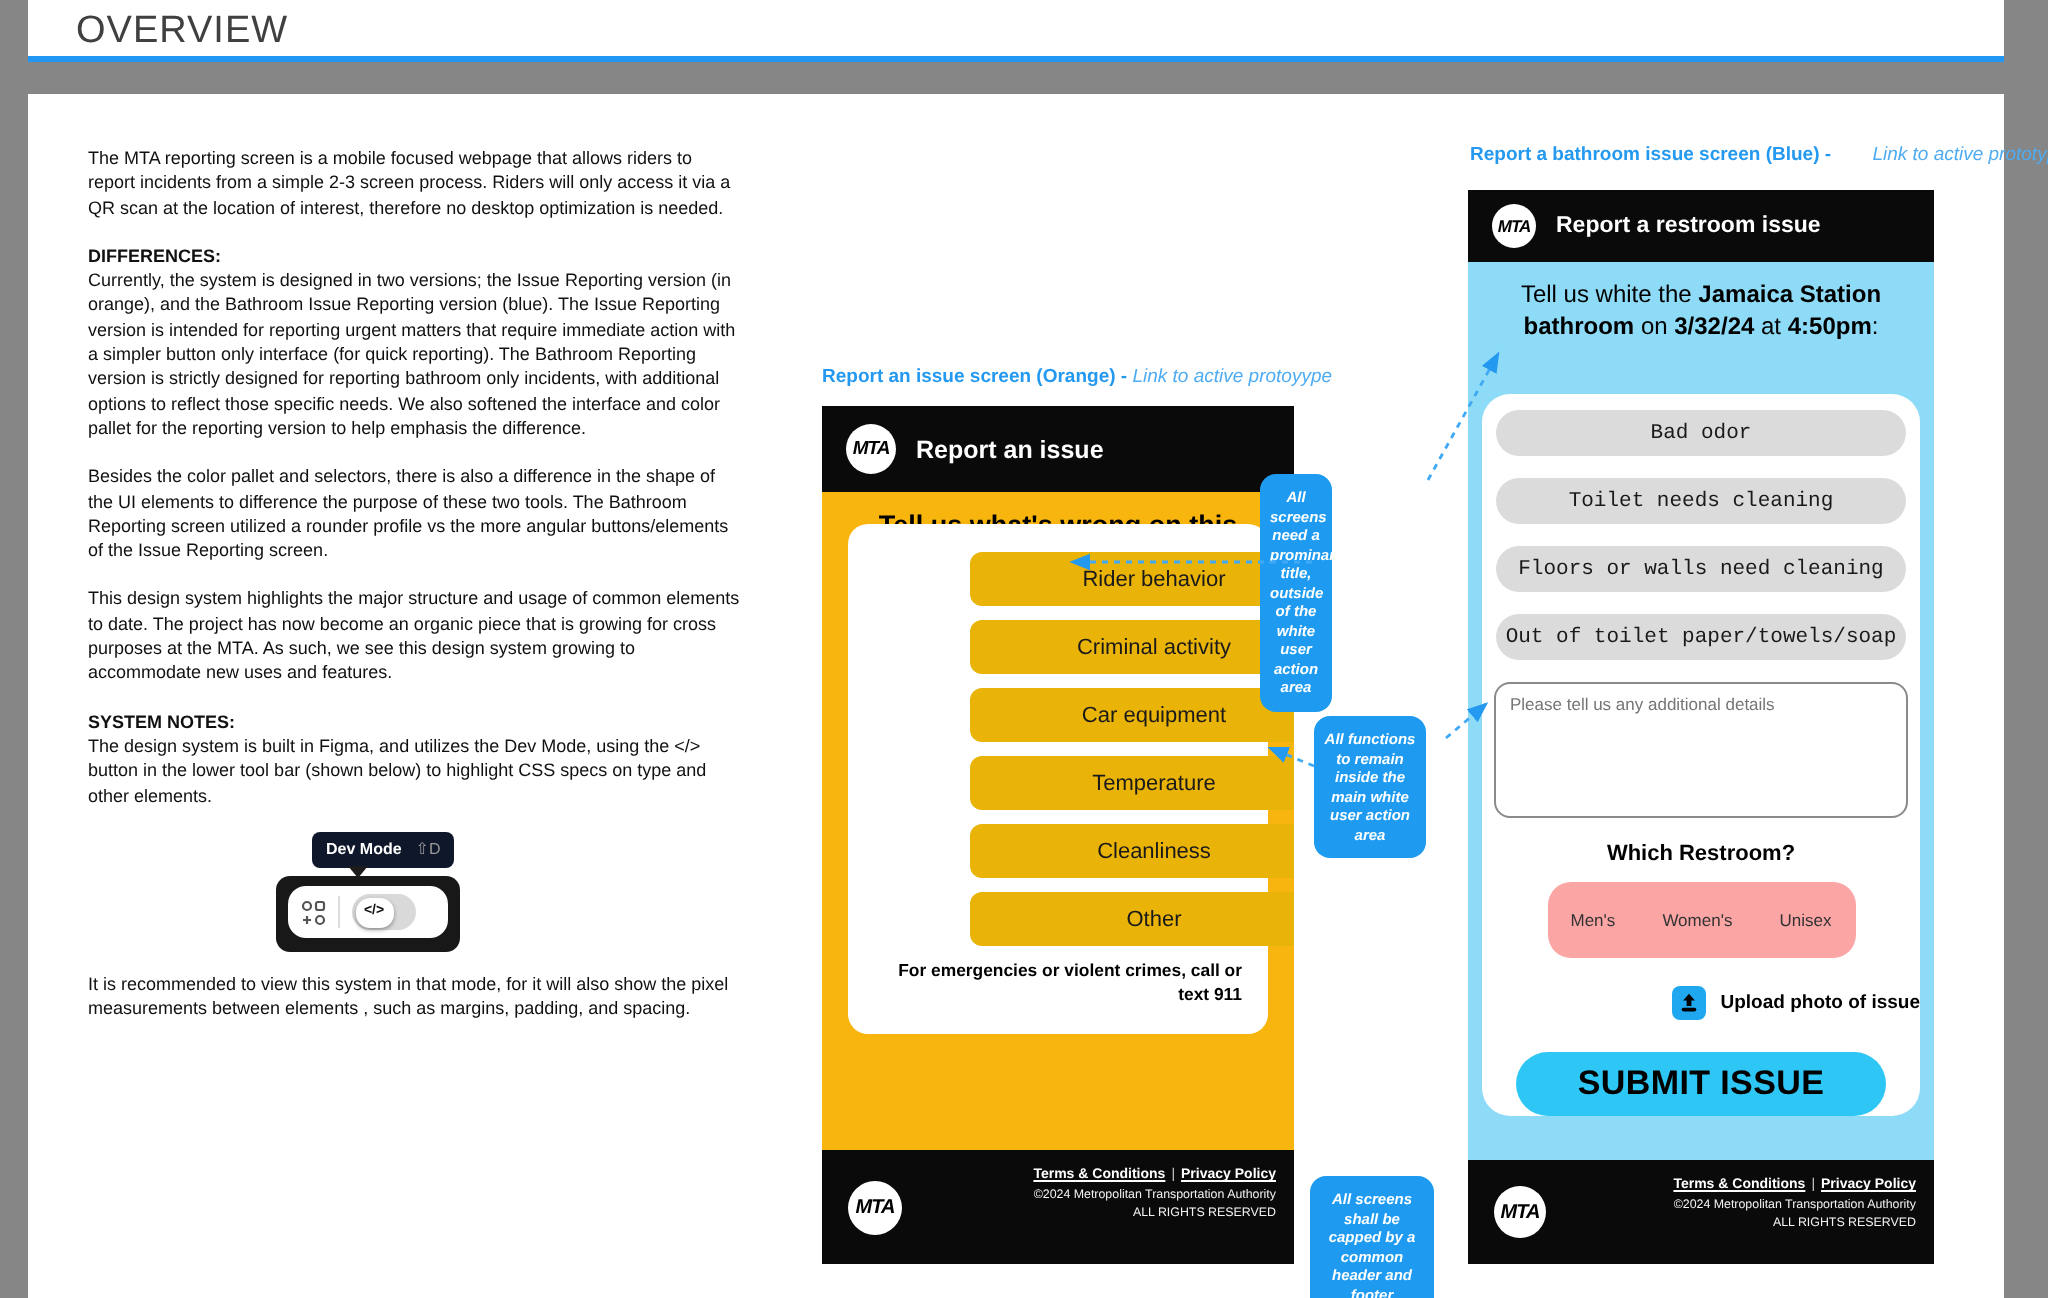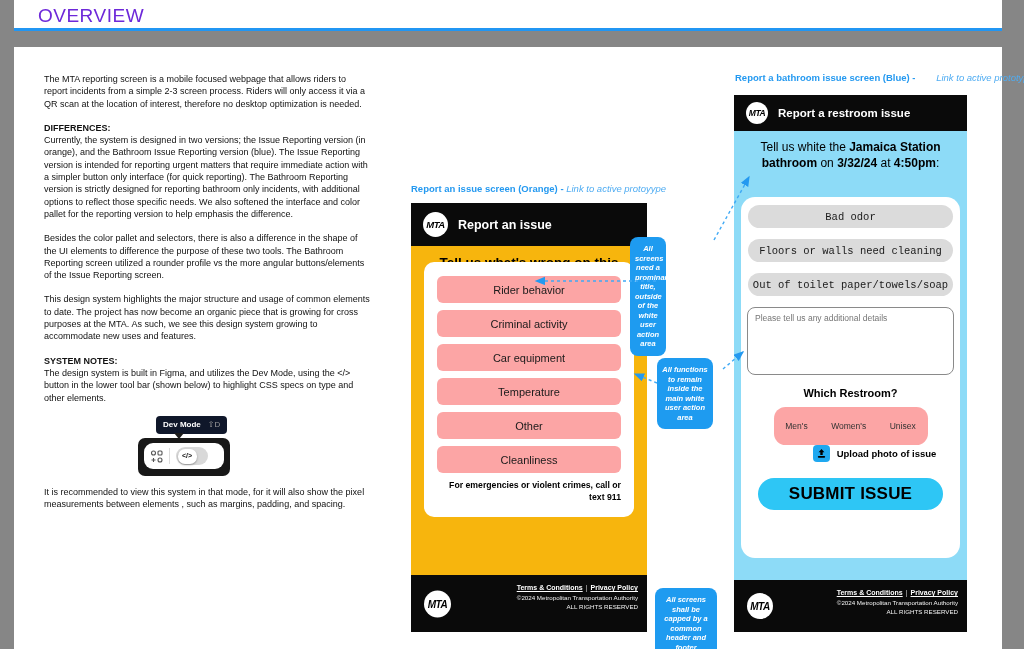--- a/index.html
+++ b/index.html
@@ -2,21 +2,21 @@
 <html><head>
 <meta charset="utf-8">
 <style>
   * { margin:0; padding:0; box-sizing:border-box; }
   html,body { width:1024px; height:649px; overflow:hidden; }
   body { background:#868686; font-family:"Liberation Sans", sans-serif; position:relative; }
   .abs { position:absolute; }
 
   
   .header-bar { left:14px; top:0; width:988px; height:31px; background:#ffffff; border-bottom:3px solid #2196F3; }
-  .page-title { left:24px; top:5px; font-size:19px; font-weight:500; color:#6d28d9; letter-spacing:.5px; }
+  .page-title { left:24px; top:5px; font-size:19px; font-weight:500; color:#404040; letter-spacing:.5px; }
 
   
   .content { left:14px; top:47px; width:988px; height:602px; background:#ffffff; }
 
   
   .doc-col { left:30px; top:26px; width:326px; font-size:9px; line-height:12.3px; color:#111; }
   .doc-col p { margin-bottom:12px; }
   .doc-col h3 { font-size:9px; margin-bottom:0; font-weight:bold; }
 
   
@@ -52,39 +52,39 @@
   .foot-links { font-size:7px; font-weight:bold; margin-bottom:3px; }
   .foot-links a { color:#fff; text-decoration:underline; }
   .foot-links .sep { font-weight:normal; margin:0 3px; color:#cfcfcf; }
   .foot-small { font-size:6.2px; line-height:8.5px; color:#f2f2f2; }
 
   
   .orange-screen { left:397px; top:156px; width:236px; height:429px; }
   .orange-body { position:absolute; left:0; right:0; top:43px; bottom:57px; background:#F7B50D; }
   .orange-title { margin-top:8px; padding:0 12px; text-align:center; font-weight:bold; font-size:13.5px; line-height:17px; color:#000; }
   .orange-card { position:absolute; left:13px; top:59px; width:210px; height:255px; background:#fff; border-radius:10px; padding:14px 13px 0 13px; }
-  .orange-btn { width:100%; height:27px; background:#fca5a5; border:none; border-radius:6px;
-    font-family:inherit; font-size:11px; color:#1a1a1a; margin-bottom:7px; display:block; cursor:pointer; }
+  .orange-btn { width:100%; height:27px; background:#eab308; border:none; border-radius:6px;
+    font-family:inherit; font-size:11px; color:#1a1a1a; margin-bottom:7px; display:block; cursor:pointer;margin-left:48px; }
   .emergency { margin-top:6px; text-align:right; font-weight:bold; font-size:8.7px; line-height:11.5px; color:#000; }
 
   
   .blue-screen { left:720px; top:48px; width:233px; height:537px; background:#8DDBF7; }
   .blue-header { height:36px; }
   .blue-title { position:absolute; left:10px; right:10px; top:45px; text-align:center; font-size:12px; line-height:15.5px; color:#000; }
   .blue-title b { font-weight:bold; }
   .blue-card { position:absolute; left:7px; top:102px; width:219px; height:361px; background:#fff; border-radius:14px; padding-top:8px; }
   .pill-btn { display:block; width:205px; height:23px; margin:0 auto 11px auto; background:#DBDBDB; border:none; border-radius:11.5px;
     font-family:Liberation Mono, monospace; font-size:10.5px; color:#1a1a1a; cursor:pointer; }
   .details-box { display:block; width:207px; height:68px; margin:2px auto 0 auto; border:1px solid #8a8a8a; border-radius:8px;
     font-family:inherit; font-size:8.5px; padding:5px 7px; resize:none; color:#222; background:#fff; }
   .which { margin-top:12px; text-align:center; font-weight:bold; font-size:11px; color:#000; }
   .segmented { width:154px; height:38px; margin:8px auto 0 auto; background:#fca5a5; border-radius:11.5px;
     display:flex; align-items:center; justify-content:space-around; }
   .seg-opt { font-size:8.5px; color:#333; cursor:pointer; padding:0 2px; }
-  .upload-row { display:flex; align-items:center; justify-content:center; gap:7px; cursor:pointer;padding-left:48px; }
+  .upload-row { margin-top:14px; display:flex; align-items:center; justify-content:flex-end; gap:7px; cursor:pointer;padding-left:48px; }
   .upload-ico { width:17px; height:17px; background:#1FA8F0; border-radius:4px; display:flex; align-items:center; justify-content:center; }
   .upload-label { font-weight:bold; font-size:9.5px; color:#000; }
   .submit-btn { display:block; width:185px; height:32px; margin:16px auto 0 auto; background:#2EC6F5; border:none; border-radius:16px;
     font-family:inherit; font-weight:bold; font-size:17px; color:#000; cursor:pointer; letter-spacing:.2px; }
 
   
   .callout { background:#1E9BF0; border-radius:8px; color:#fff; font-weight:bold; font-style:italic;
     font-size:7.5px; line-height:9.5px; text-align:center; padding:7px 5px; }
   .callout-1 { left:616px; top:190px; width:36px; }
   .callout-2 { left:643px; top:311px; width:56px; }
@@ -148,22 +148,22 @@
 
     <div class="orange-body">
       <div class="orange-title">Tell us what's wrong on this subway car:</div>
     </div>
 
     <div class="orange-card">
       <button class="orange-btn">Rider behavior</button>
       <button class="orange-btn">Criminal activity</button>
       <button class="orange-btn">Car equipment</button>
       <button class="orange-btn">Temperature</button>
+      <button class="orange-btn">Cleanliness</button>
       <button class="orange-btn">Other</button>
-      <button class="orange-btn">Cleanliness</button>
       <div class="emergency">For emergencies or violent crimes, call or text 911</div>
     </div>
 
     <div class="scr-footer" style="height:57px;">
       <div class="mta-logo" style="width:27px;height:27px;font-size:10px;">
         <span>MTA</span>
       </div>
       <div class="foot-text">
         <div class="foot-links">
           <a href="#">Terms &amp; Conditions</a><span class="sep">|</span><a href="#">Privacy Policy</a>
@@ -185,20 +185,21 @@
       </div>
       <span class="hdr-title" style="font-size:11.5px;">Report a restroom issue</span>
     </div>
 
     <div class="blue-title">
       <span>Tell us white the </span><b>Jamaica Station bathroom</b><span> on </span><b>3/32/24</b><span> at </span><b>4:50pm</b><span>:</span>
     </div>
 
     <div class="blue-card">
       <button class="pill-btn">Bad odor</button>
+      <button class="pill-btn">Toilet needs cleaning</button>
       <button class="pill-btn">Floors or walls need cleaning</button>
       <button class="pill-btn">Out of toilet paper/towels/soap</button>
 
       <textarea class="details-box" placeholder="Please tell us any additional details" style=""></textarea>
 
       <div class="which">Which Restroom?</div>
 
       <div class="segmented">
         <span class="seg-opt">Men's</span>
         <span class="seg-opt">Women's</span>

